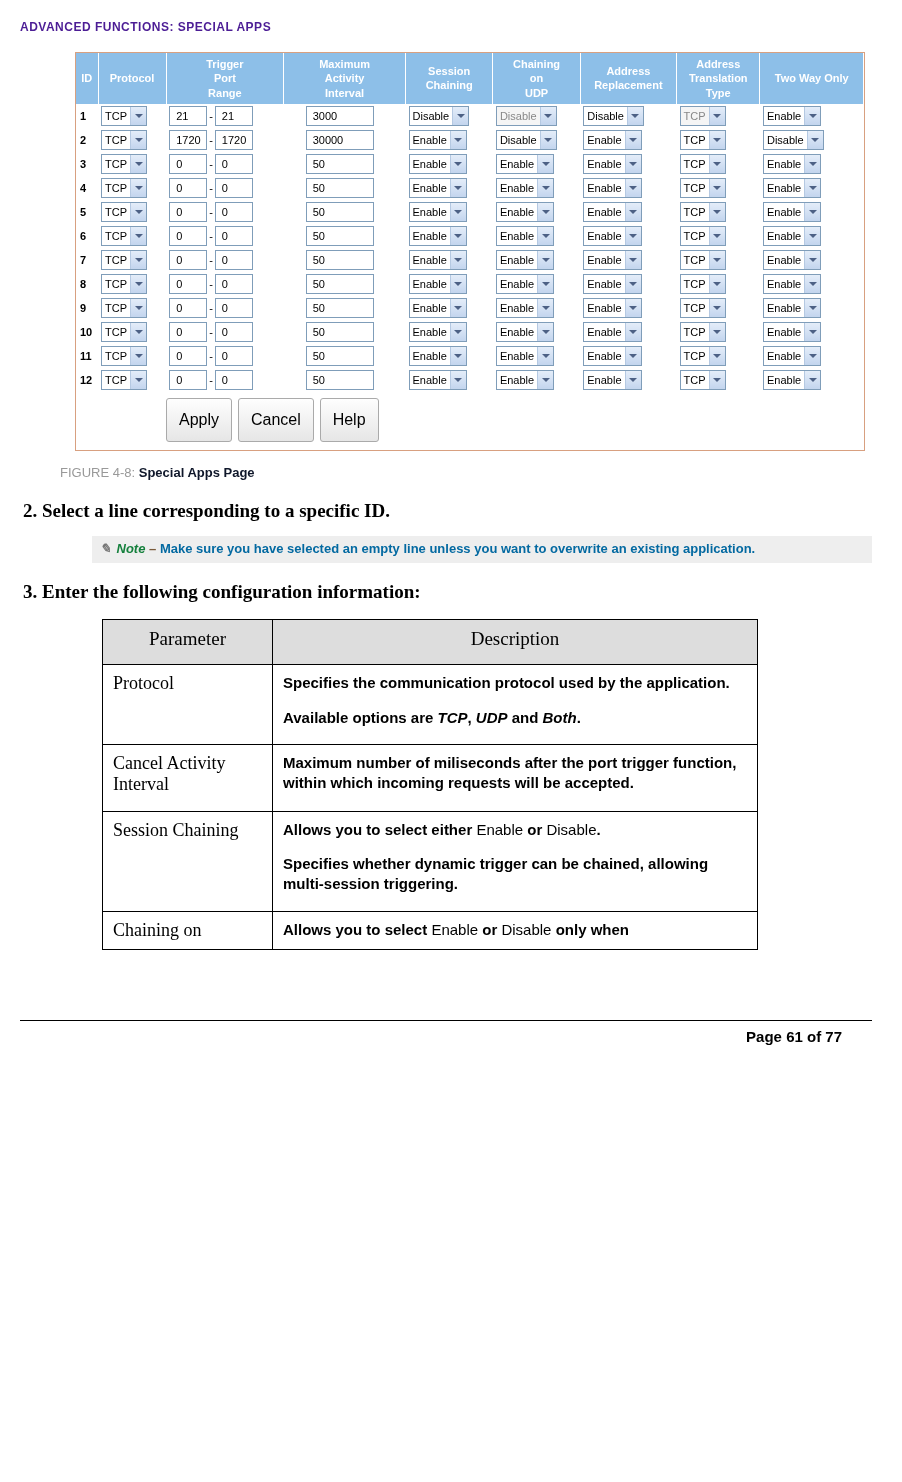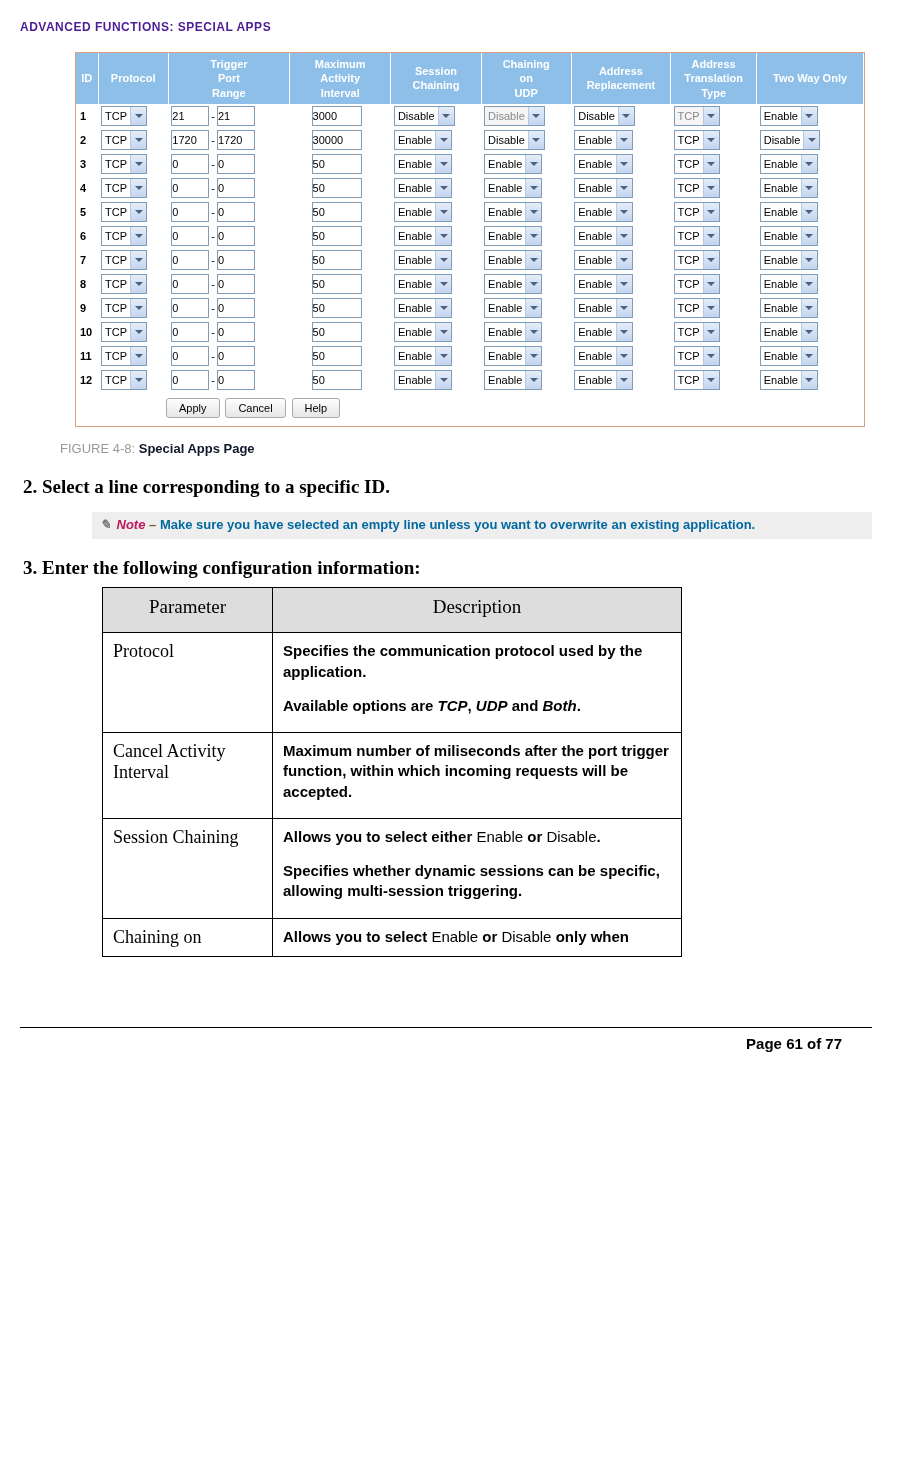--- a/index.html
+++ b/index.html
@@ -56,24 +56,24 @@
     display: inline-flex;
     align-items: center;
     background: #fff;
     border: 1px solid #7f9db9;
     height: 20px;
     font-size: 11px;
     font-family: Arial, sans-serif;
   }
   .fake-select.disabled { color: #888; background: #f5f5f5; }
   .fake-input {
-    padding: 0 0;
+    padding: 0 6px;
     width: 38px;
   }
-  .fake-input.wide { width: 50px; margin-left: 19px; }
+  .fake-input.wide { width: 68px; margin-left: 19px; }
   .fake-select {
     padding: 0 0 0 3px;
   }
   .fake-select .arrow {
     background: linear-gradient(#e4edf9, #c3d5ee);
     border-left: 1px solid #b5c9e2;
     width: 16px;
     height: 18px;
     display: flex;
     align-items: center;
@@ -88,22 +88,22 @@
   }
   .port-dash { padding: 0 2px; }
   .button-row {
     padding: 6px 0 0 90px;
   }
   .fake-button {
     display: inline-block;
     background: linear-gradient(#fefefe, #e6e6e6);
     border: 1px solid #aaa;
     border-radius: 3px;
-    padding: 3px 12px;
-    font-size: 11px;
+    padding: 12px 12px;
+    font-size: 16px;
     margin-right: 2px;
   }
   .figure-caption {
     margin: 14px 0 20px 40px;
     font-family: Verdana, sans-serif;
     font-size: 13px;
     color: #999;
     font-style: italic;
   }
   .figure-caption .fig-label { font-style: normal; }
@@ -121,27 +121,27 @@
   .note-box {
     background: #eee;
     margin: 14px 0 0 50px;
     padding: 4px 8px 6px 8px;
     font-family: Verdana, sans-serif;
     font-size: 13px;
     font-weight: bold;
     line-height: 1.35;
   }
   .note-box .note-icon { color: #777; font-style: italic; margin-right: 2px; }
-  .note-box .note-word { color: #be185d; font-style: italic; }
+  .note-box .note-word { color: #15803d; font-style: italic; }
   .note-box .note-dash { color: #7a5a3a; }
   .note-box .note-text { color: #0369a1; }
   .param-table {
     border-collapse: collapse;
-    margin: 8px 0 0 60px;
-    width: 580px;
+    margin: 16px 0 0 60px;
+    width: 656px;
     font-size: 16px;
   }
   .param-table th {
     background: #ddd;
     border: 1px solid #000;
     font-family: "Times New Roman", serif;
     font-weight: normal;
     font-size: 19px;
     padding: 8px 6px 14px 6px;
     text-align: center;
@@ -594,21 +594,21 @@
             <td class="param-name">Cancel Activity Interval</td>
             <td class="param-desc">
               <div>Maximum number of miliseconds after the port trigger function, within which incoming requests will be accepted.</div>
             </td>
           </tr>
           <tr>
             <td class="param-name">Session Chaining</td>
             <td class="param-desc">
               <div>Allows you to select either <span class="normal">Enable</span> or <span class="normal">Disable</span>.</div>
               <div class="para-spacer"></div>
-              <div>Specifies whether dynamic sessions can be specific, allowing multi-session triggering.</div>
+              <div>Specifies whether dynamic trigger can be chained, allowing multi-session triggering.</div>
             </td>
           </tr>
           <tr>
             <td class="param-name" style="padding-bottom: 8px;">Chaining on</td>
             <td class="param-desc" style="padding-bottom: 8px;">
               <div>Allows you to select <span class="normal">Enable</span> or <span class="normal">Disable</span> only when</div>
             </td>
           </tr>
         </tbody>
     </table>

